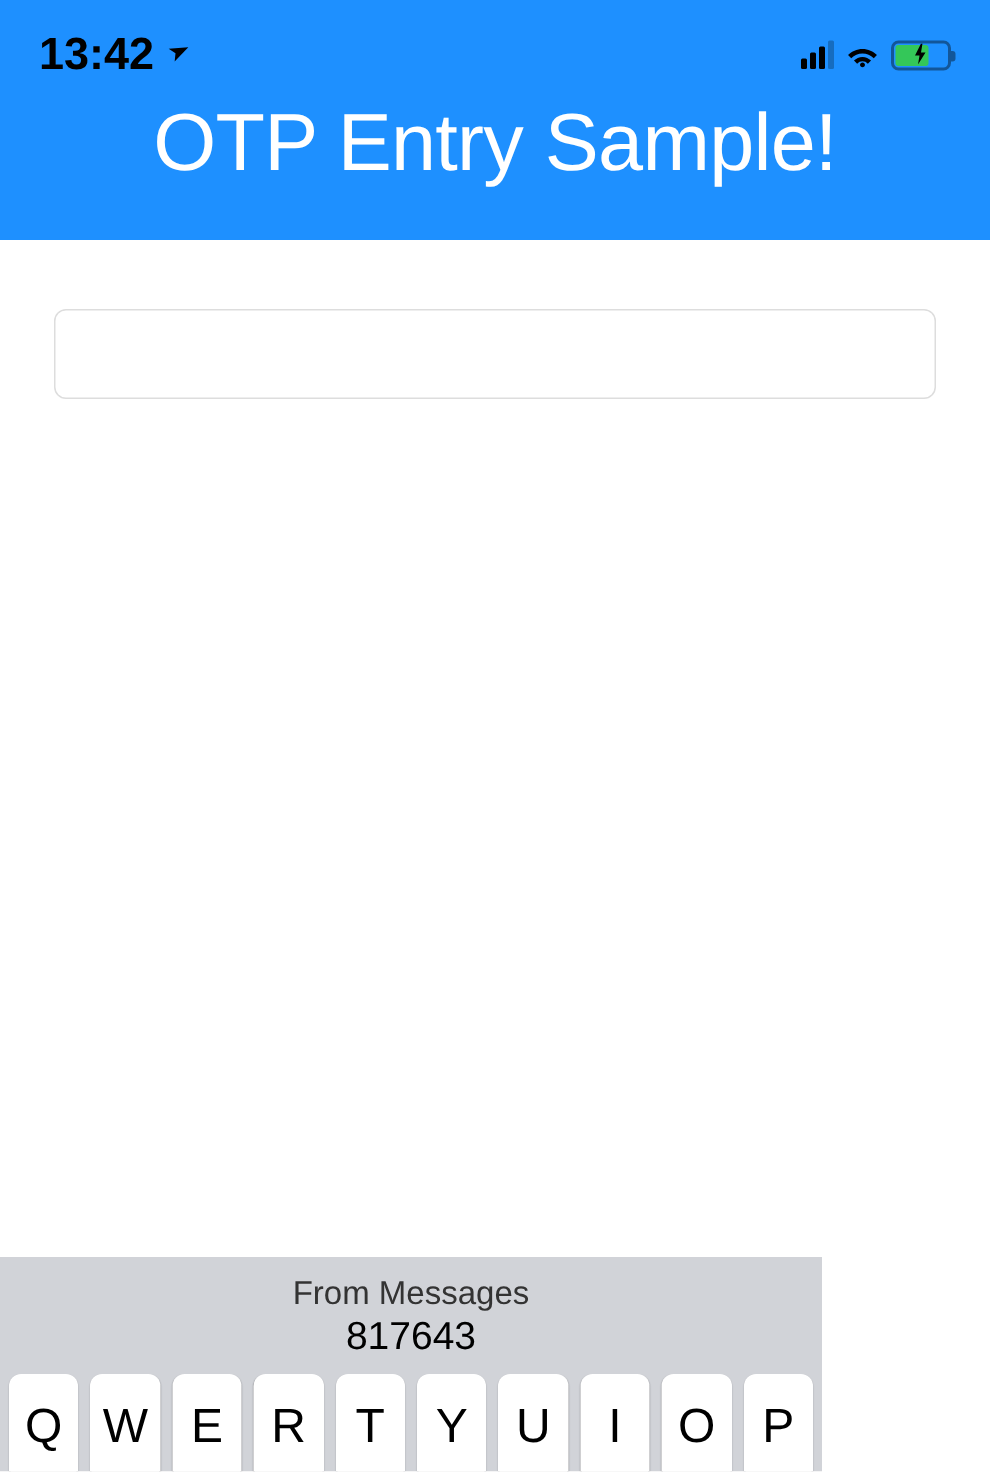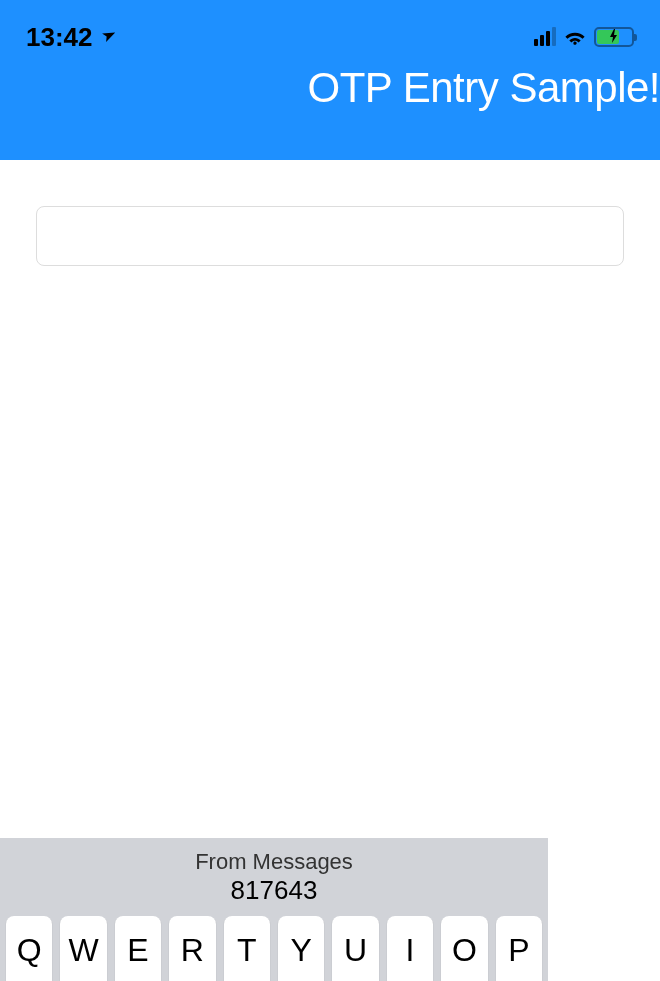--- a/index.html
+++ b/index.html
@@ -22,21 +22,21 @@
     }
     .status-bar {
       display: flex;
       justify-content: space-between;
       align-items: center;
       padding: 18px 26px 0 26px;
       height: 56px;
       color: #000;
     }
     .status-left {
-      font-size: 26px;
+      font-size: 30px;
       font-weight: 600;
       display: flex;
       align-items: center;
     }
     .location-arrow {
       margin-left: 6px;
       font-size: 20px;
       transform: rotate(20deg);
     }
     .status-right {
@@ -92,23 +92,23 @@
       position: absolute;
       left: 50%;
       top: 50%;
       transform: translate(-50%, -50%);
       color: #000;
       font-size: 14px;
       line-height: 1;
     }
     .page-title {
       color: #fff;
-      font-size: 42px;
+      font-size: 54px;
       font-weight: 500;
-      text-align: right;
+      text-align: center;
       padding-top: 8px;
       letter-spacing: -0.5px;
     }
     .content {
       padding: 46px 36px;
       background: #fff;
       height: calc(838px - 160px);
     }
     .otp-input {
       width: 100%;

